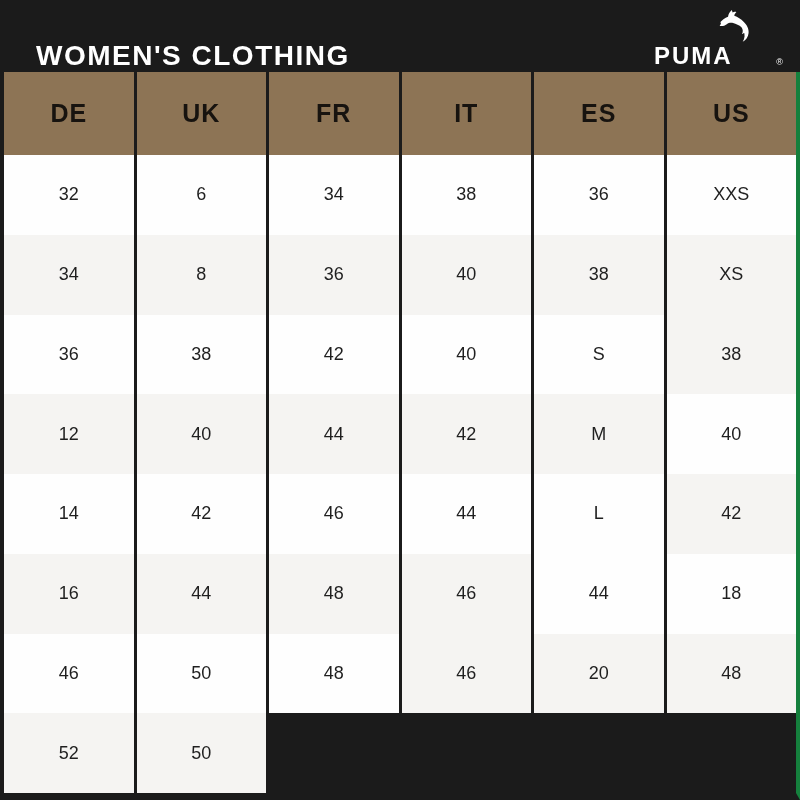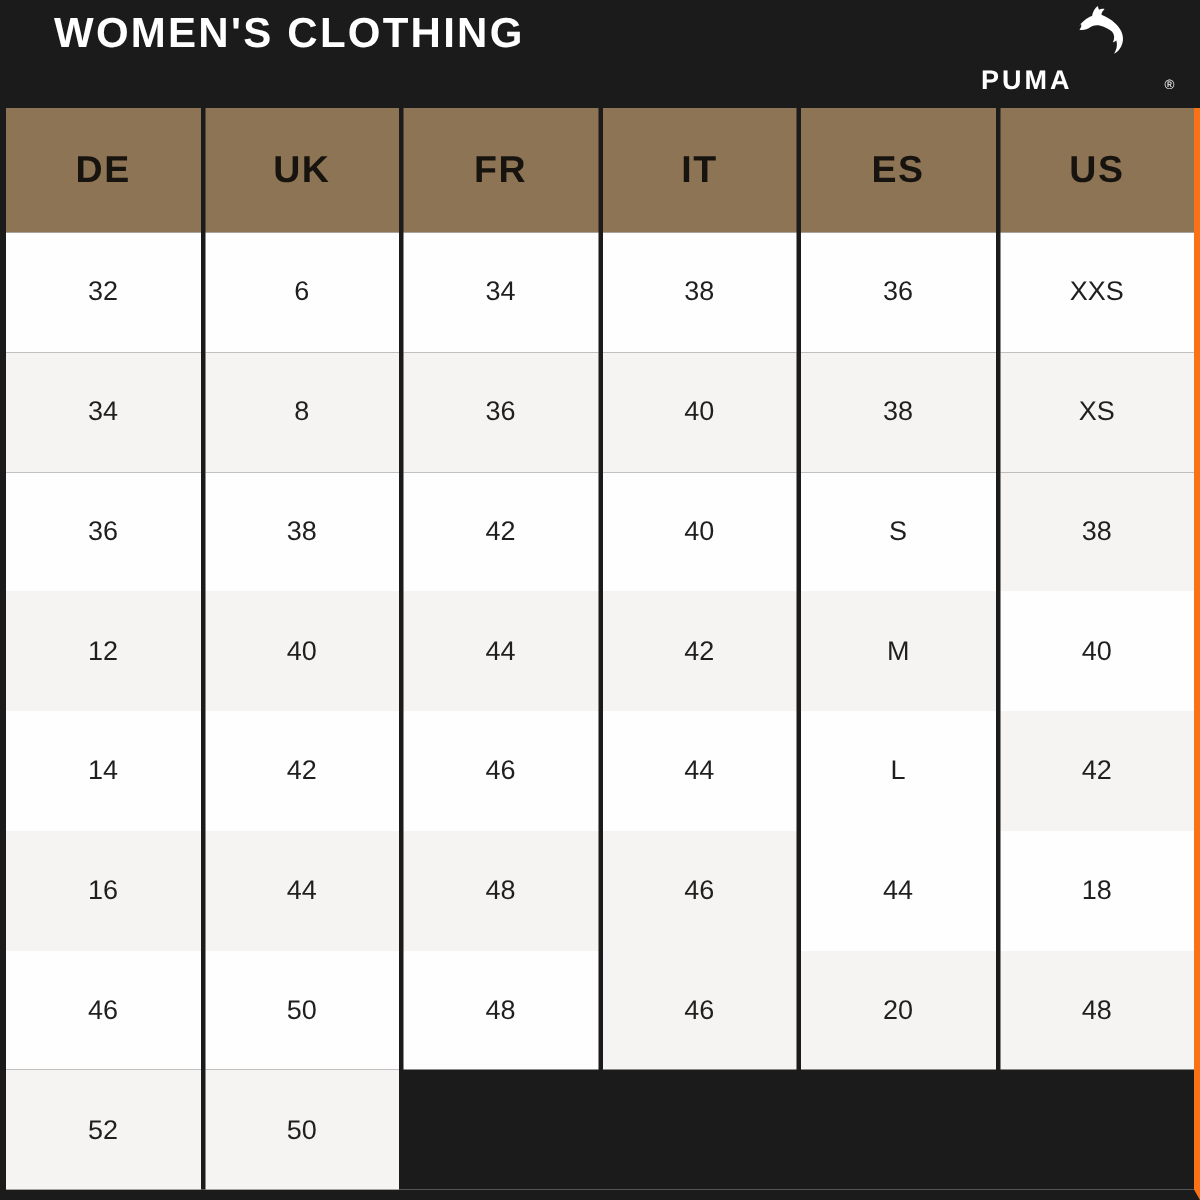--- a/index.html
+++ b/index.html
@@ -4,39 +4,39 @@
 <style>
   html,body { margin:0; padding:0; }
   .frame {
     width:800px; height:800px; position:relative; overflow:hidden;
     background:#ffffff; font-family:"Liberation Sans", sans-serif;
     box-sizing:border-box;
   }
   
   .topbar {
     height:72px; background:#1b1b1b;
-    display:flex; align-items:flex-start; justify-content:space-between;
+    display:flex; align-items:flex-end; justify-content:space-between;
     padding:0 26px 0 36px; box-sizing:border-box;
   }
   .title {
     color:#ffffff; font-weight:bold; font-size:28px; letter-spacing:1.5px;
     margin-top:6px; white-space:nowrap;
   }
   .logo { position:relative; width:122px; height:66px; flex:0 0 auto; }
   .cat-svg { position:absolute; top:1px; right:-4px; width:84px; height:42px; }
   .wordmark {
     position:absolute; left:2px; bottom:4px; color:#ffffff; font-weight:bold;
-    font-size:18px; letter-spacing:2px; line-height:1;
+    font-size:24px; letter-spacing:2px; line-height:1;
   }
   .reg { position:absolute; right:-9px; bottom:5px; color:#ffffff; font-size:9px; }
   
   .table-wrap {
     position:absolute; top:72px; left:0; right:0; bottom:0;
     background:#1b1b1b; box-sizing:border-box;
-    border-left:4px solid #1b1b1b; border-right:4px solid #f97316;
+    border-left:4px solid #1b1b1b; border-right:4px solid #15803d;
     border-bottom:7px solid #1b1b1b;
   }
   .grid {
     display:grid; width:100%; height:100%;
     grid-template-columns:repeat(6, 1fr);
     grid-template-rows:83px repeat(8, 1fr);
     column-gap:3px; background:#1b1b1b;
   }
   .cell { display:flex; align-items:center; justify-content:center; }
   .head {

